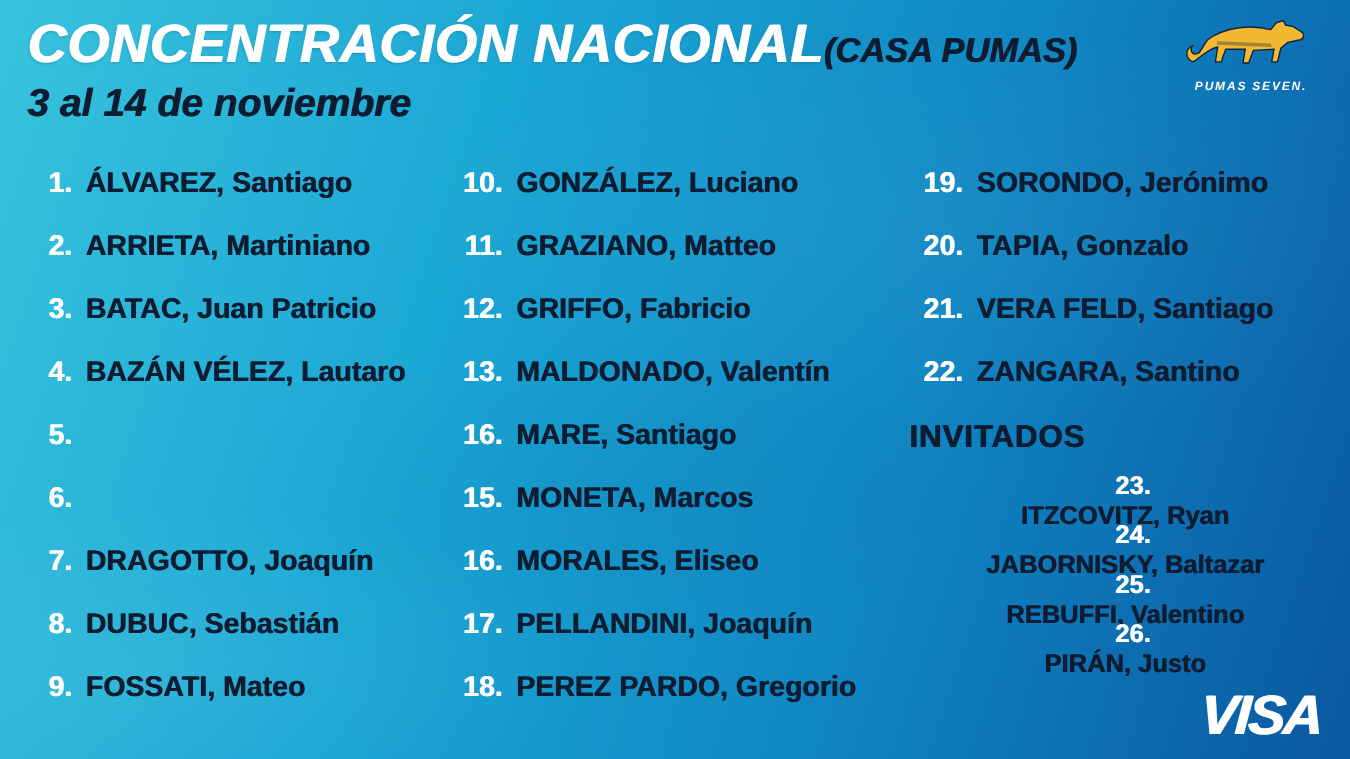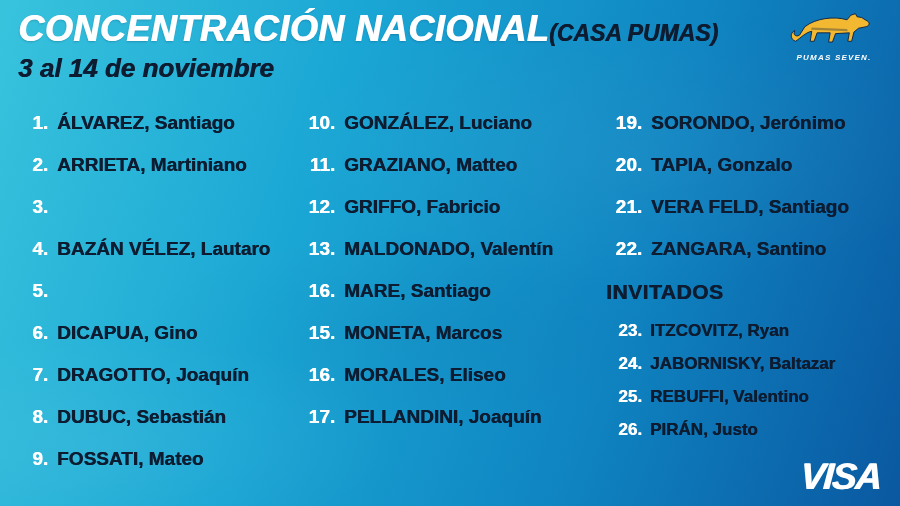--- a/index.html
+++ b/index.html
@@ -96,21 +96,21 @@
   .invitados-label {
     height: 44px;
     display: flex; align-items: center;
     margin-left: 6px;
     font-size: 21px;
     font-weight: bold;
     color: #0d1c30;
     letter-spacing: 0.5px;
     text-shadow: 0.6px 0 0 #0d1c30;
   }
-  .row.small { height: 33px; }
+  .row.small { height: 33px; flex-direction: column; }
   .row.small .num  { font-size: 17px; }
   .row.small .name { font-size: 17px; margin-left: 8px; }
 
   .sponsor {
     position: absolute; right: 20px; bottom: 8px;
     font-size: 37px;
     font-style: italic;
     font-weight: bold;
     letter-spacing: -1.5px;
     color: #ffffff;
@@ -149,31 +149,31 @@
     <div class="row">
         <span class="num">1.</span>
         <span class="name">ÁLVAREZ, Santiago</span>
       </div>
     <div class="row">
         <span class="num">2.</span>
         <span class="name">ARRIETA, Martiniano</span>
       </div>
     <div class="row">
         <span class="num">3.</span>
+        <span class="name">BATAC, Juan Patricio</span>
       </div>
     <div class="row">
         <span class="num">4.</span>
         <span class="name">BAZÁN VÉLEZ, Lautaro</span>
       </div>
     <div class="row">
         <span class="num">5.</span>
       </div>
     <div class="row">
         <span class="num">6.</span>
-        <span class="name">DICAPUA, Gino</span>
       </div>
     <div class="row">
         <span class="num">7.</span>
         <span class="name">DRAGOTTO, Joaquín</span>
       </div>
     <div class="row">
         <span class="num">8.</span>
         <span class="name">DUBUC, Sebastián</span>
       </div>
     <div class="row">
@@ -208,20 +208,24 @@
         <span class="name">MONETA, Marcos</span>
       </div>
     <div class="row">
         <span class="num">16.</span>
         <span class="name">MORALES, Eliseo</span>
       </div>
     <div class="row">
         <span class="num">17.</span>
         <span class="name">PELLANDINI, Joaquín</span>
       </div>
+    <div class="row">
+        <span class="num">18.</span>
+        <span class="name">PEREZ PARDO, Gregorio</span>
+      </div>
   </div>
 
   <div class="col col-3">
     <div class="row">
         <span class="num">19.</span>
         <span class="name">SORONDO, Jerónimo</span>
       </div>
     <div class="row">
         <span class="num">20.</span>
         <span class="name">TAPIA, Gonzalo</span>

